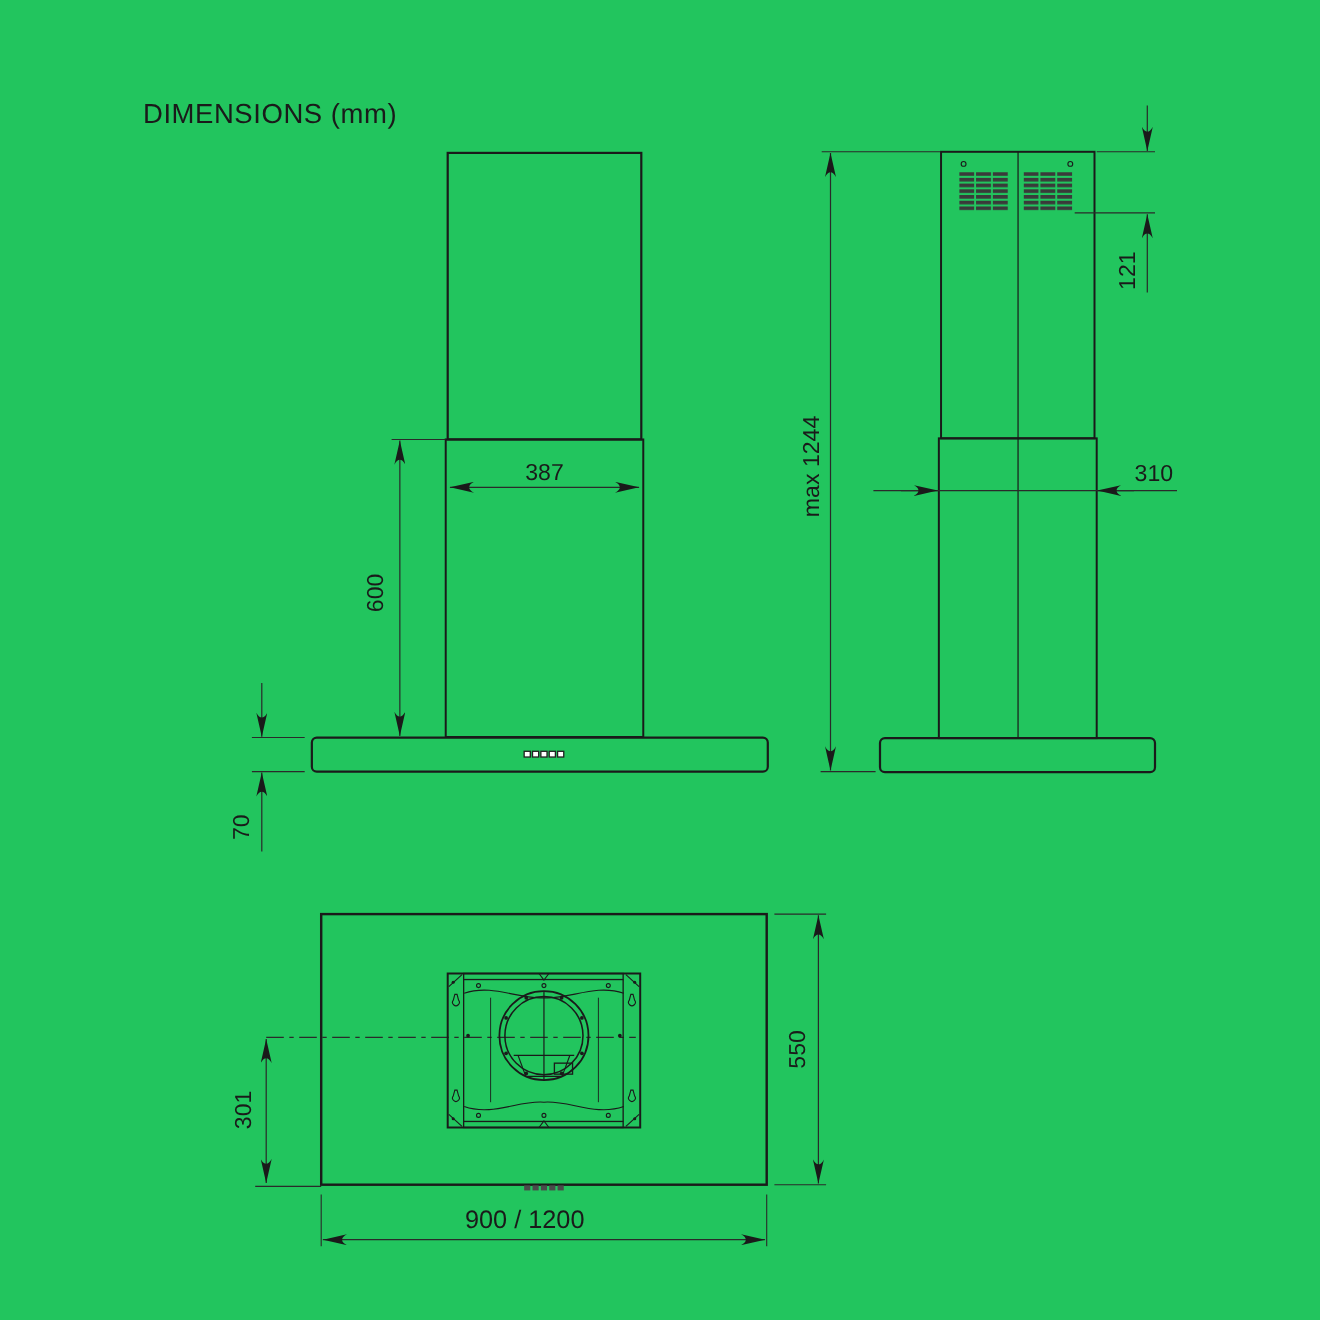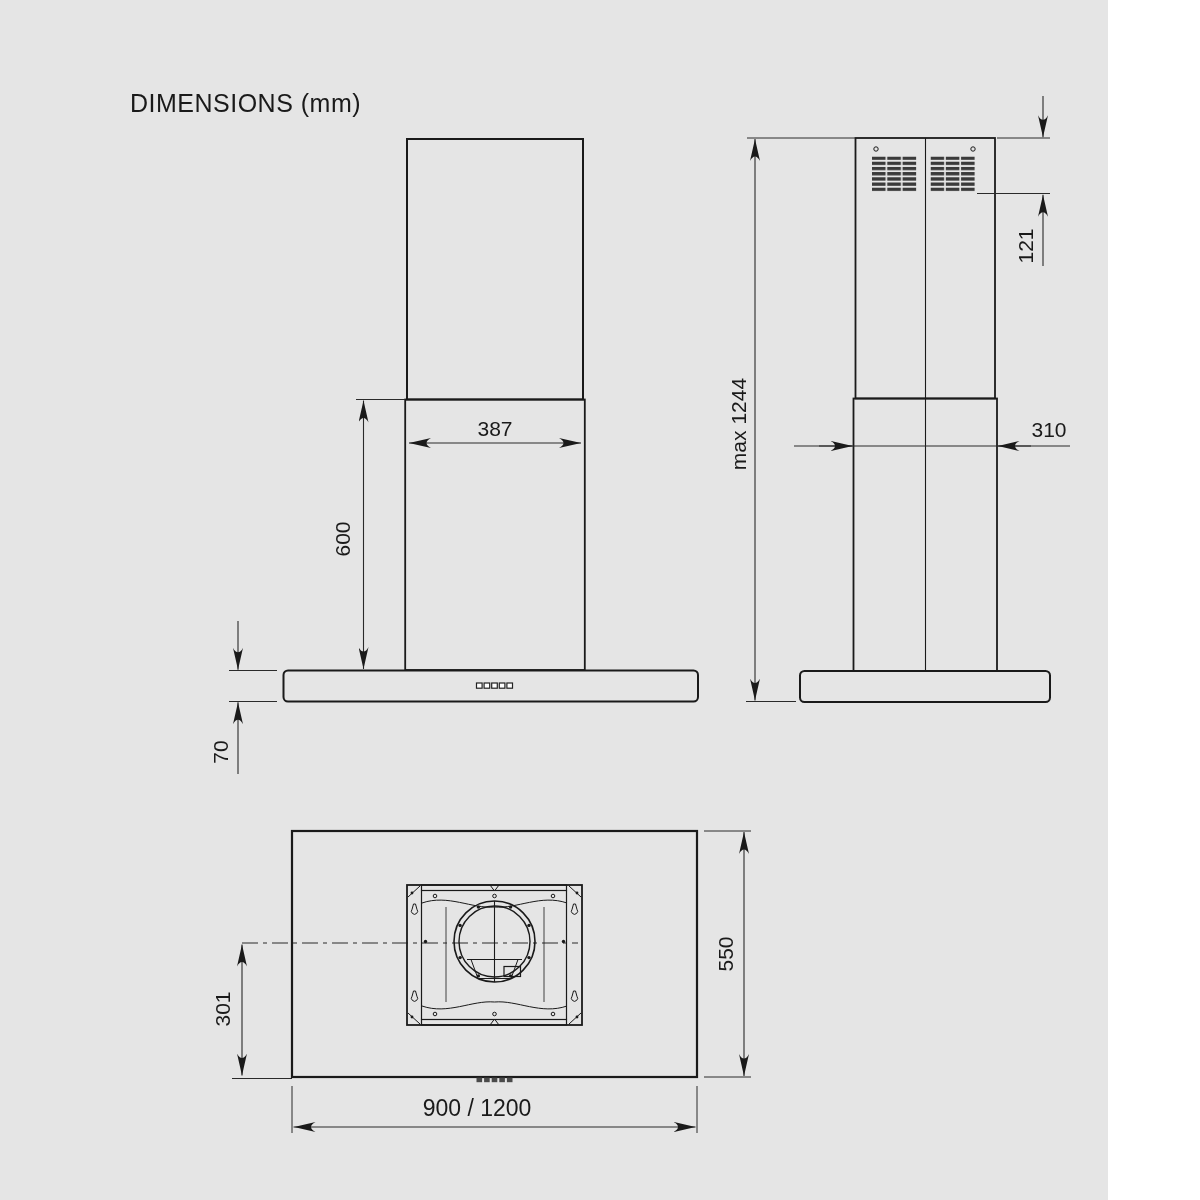--- a/index.html
+++ b/index.html
@@ -1,16 +1,16 @@
 <!DOCTYPE html>
 <html><head>
 <meta charset="utf-8">
 <style>
   html,body{margin:0;padding:0;background:#ffffff;}
-  .stage{width:1108px;height:1200px;position:relative;background:#e5e5e5;overflow:hidden;}
+  .stage{width:1200px;height:1200px;position:relative;background:#22c55e;overflow:hidden;}
   svg{display:block;}
   text{font-family:"Liberation Sans","DejaVu Sans",sans-serif;fill:#1a1a1a;}
   .t-title{font-size:25px;letter-spacing:0.5px;}
   .t-dim{font-size:21px;}
   .t-dim-lg{font-size:23px;}
   .obj{stroke:#1a1a1a;fill:none;}
   .dim{stroke:#2a2a2a;stroke-width:1.1;fill:none;}
   .ext{stroke:#2a2a2a;stroke-width:1;fill:none;}
   .detail{stroke:#1a1a1a;fill:none;}
 </style>

